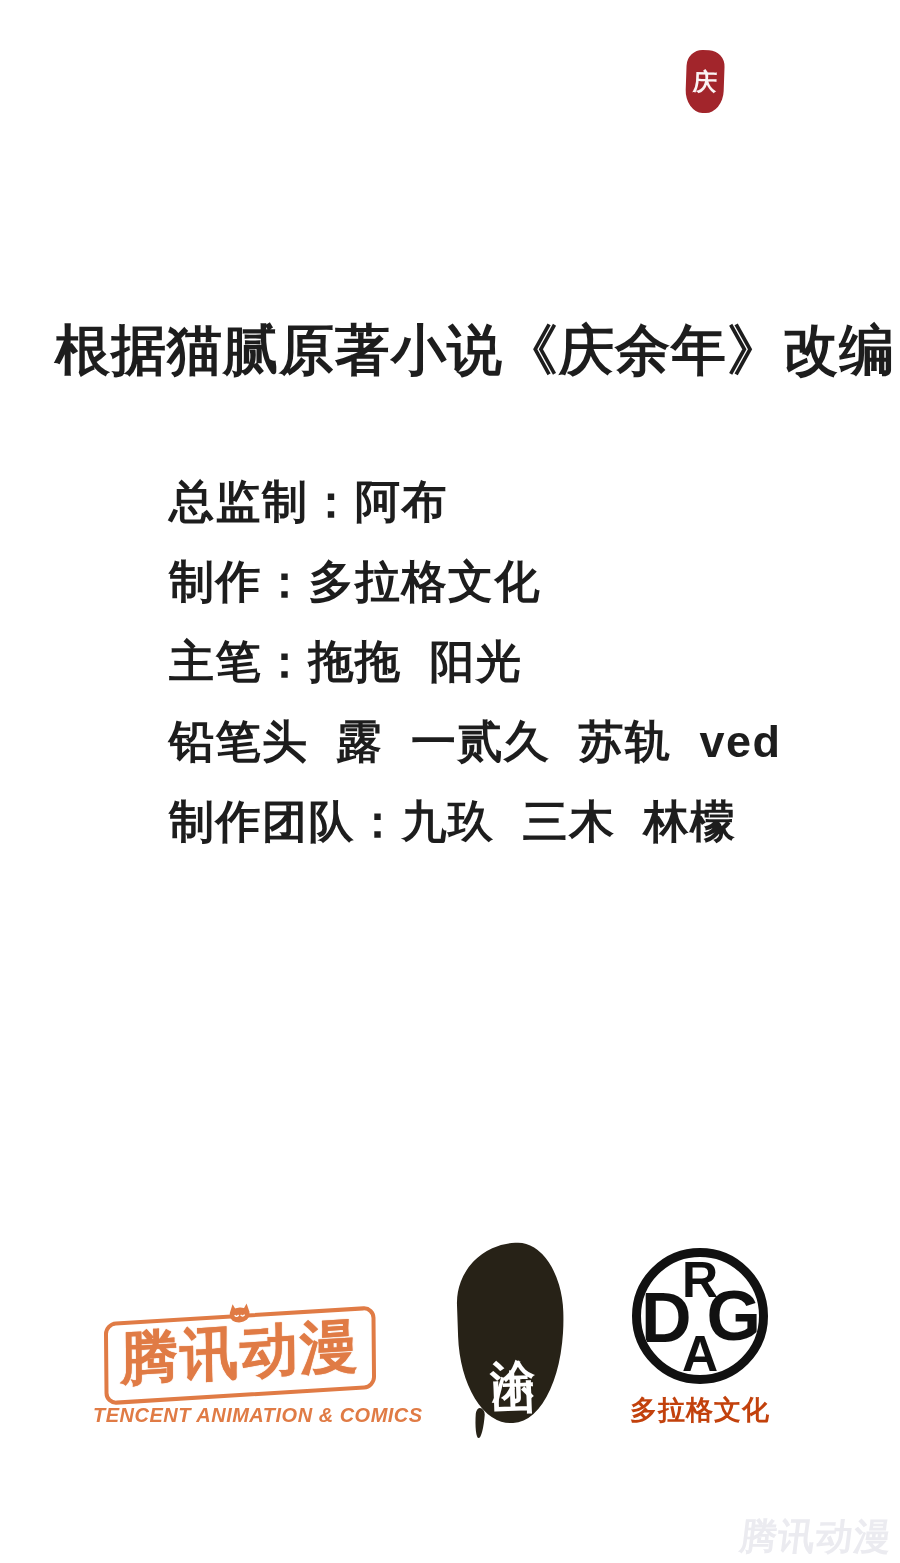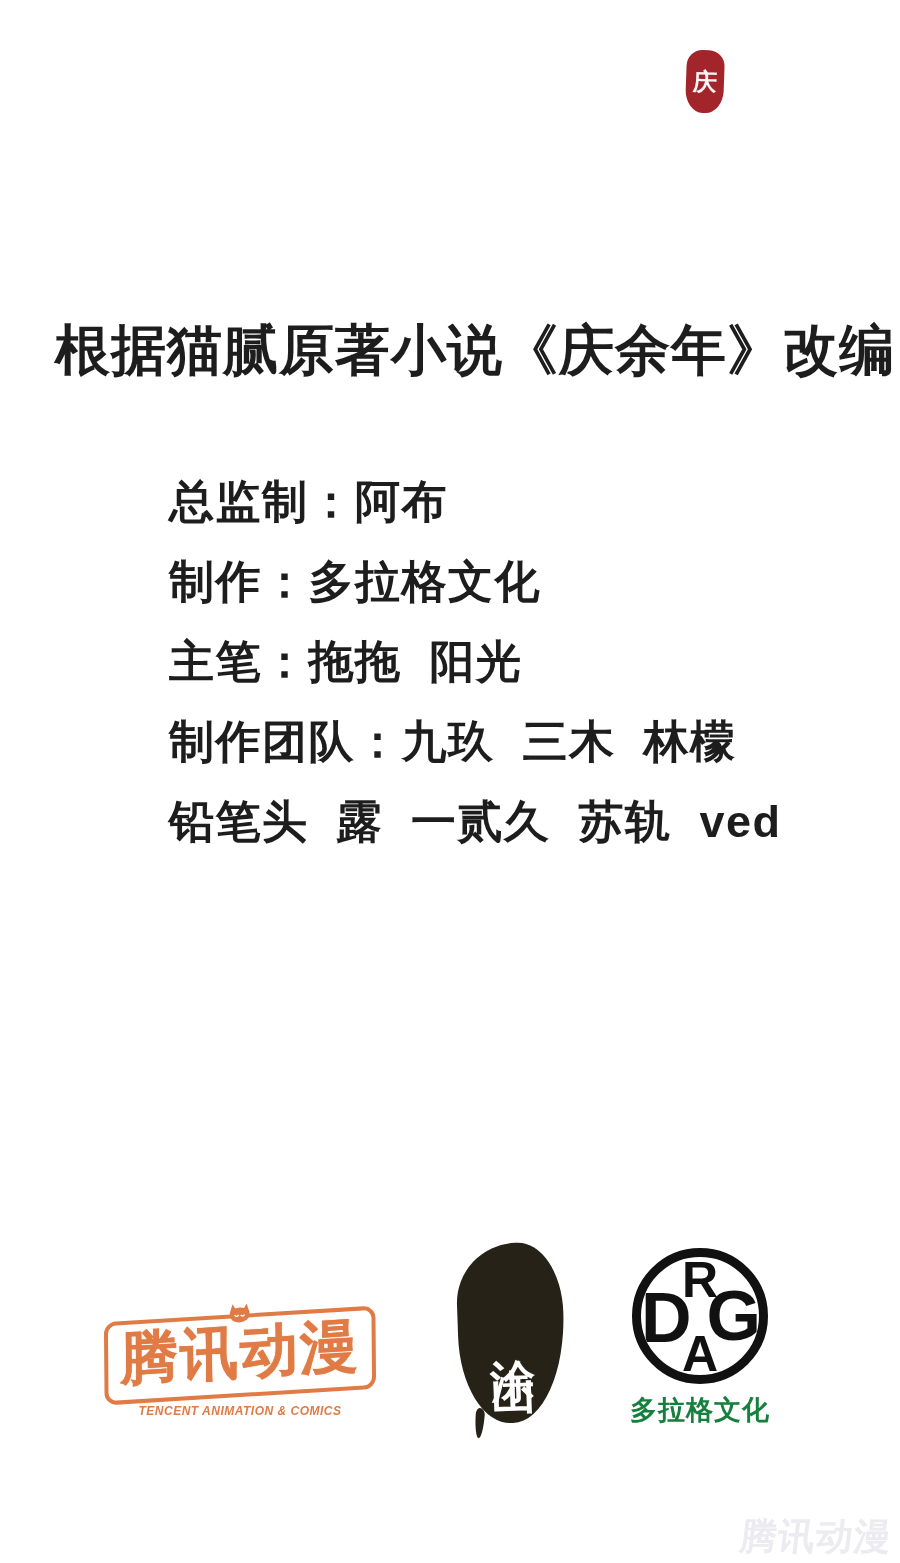--- a/index.html
+++ b/index.html
@@ -113,21 +113,21 @@
     font-weight: 900;
     color: #e07b45;
     letter-spacing: 2px;
     line-height: 1.05;
     text-shadow: 0 0 1px #e07b45;
     white-space: nowrap;
   }
   .imp-face { position: absolute; top: -15px; left: 118px; }
   .tencent-subtitle {
     margin-top: 7px;
-    font-size: 12px;
+    font-size: 20px;
     font-weight: 700;
     font-style: italic;
     color: #e07b45;
     letter-spacing: 0.5px;
     white-space: nowrap;
   }
 
   
   .tushan-logo {
     position: absolute;
@@ -189,21 +189,21 @@
     font-family: "Liberation Sans", sans-serif;
   }
   .dl-d { left: 0px;  top: 26px; font-size: 70px; }
   .dl-g { right: -2px; top: 24px; font-size: 70px; }
   .dl-r { left: 50%; top: -2px;  transform: translateX(-50%); font-size: 50px; }
   .dl-a { left: 50%; bottom: -4px; transform: translateX(-50%); font-size: 50px; }
   .drag-caption {
     margin-top: 8px;
     font-size: 27px;
     font-weight: 800;
-    color: #15803d;
+    color: #c2410c;
     letter-spacing: 1px;
     white-space: nowrap;
   }
 
   
   .watermark {
     position: absolute;
     left: 740px;
     top: 1512px;
     font-size: 37px;
@@ -224,22 +224,22 @@
   <div class="seal">
     <span class="seal-char">庆</span>
   </div>
 
   <div class="headline">根据猫腻原著小说《庆余年》改编</div>
 
   <div class="credits">
     <span class="credit-line">总监制：阿布</span>
     <span class="credit-line">制作：多拉格文化</span>
     <span class="credit-line">主笔：拖拖 阳光</span>
+    <span class="credit-line">铅笔头 露 一贰久 苏轨 ved</span>
     <span class="credit-line">制作团队：九玖 三木 林檬</span>
-    <span class="credit-line">铅笔头 露 一贰久 苏轨 ved</span>
   </div>
 
   <div class="tencent-logo">
     <div class="tencent-box">
       <span class="imp-face">
         <svg width="28" height="20" viewBox="0 0 28 20">
           <polygon points="4,10 7,1 11,8" fill="#e07b45"></polygon>
           <polygon points="24,10 21,1 17,8" fill="#e07b45"></polygon>
           <ellipse cx="14" cy="12" rx="10" ry="7.5" fill="#e07b45"></ellipse>
           <path d="M9 12 q2 2.5 4 0 M15 12 q2 2.5 4 0" stroke="#ffffff" stroke-width="1.4" fill="none"></path>

